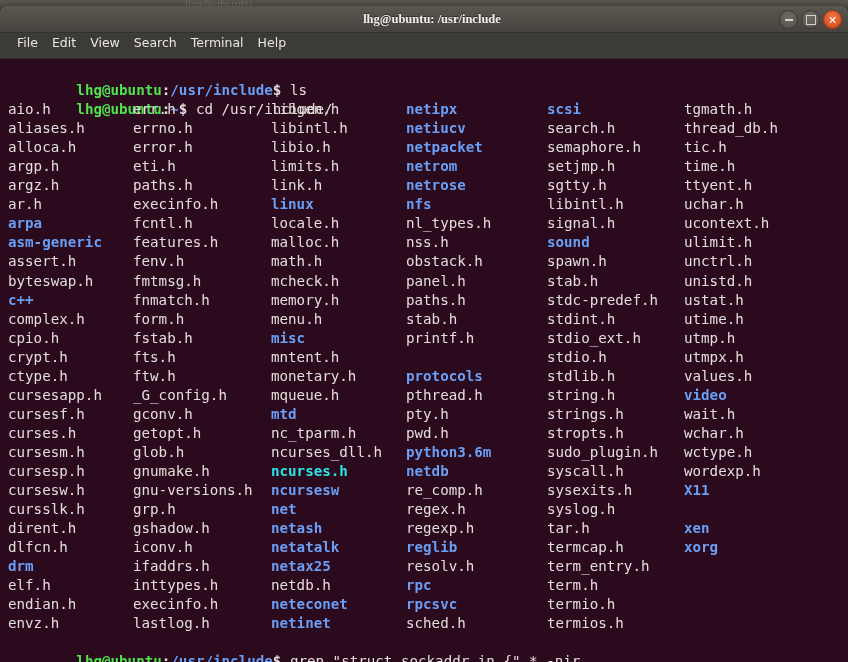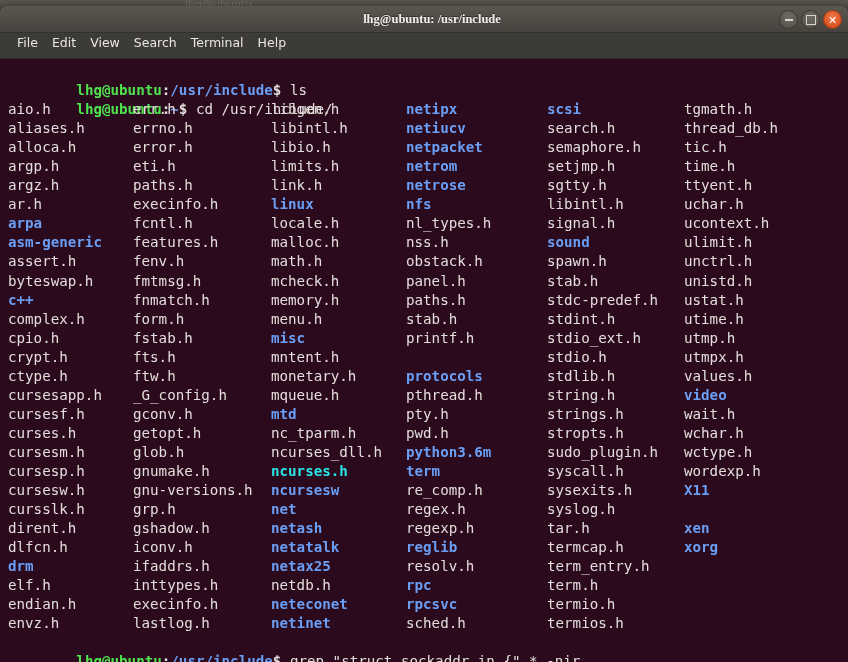--- a/index.html
+++ b/index.html
@@ -300,21 +300,21 @@
           <span class="cell c-plain" style="left: 406px; top: 152.4px; font-family: &quot;DejaVu Sans Mono&quot;, monospace; font-size: 14.2px; line-height: 19.05px;">obstack.h</span>
           <span class="cell c-plain" style="left: 406px; top: 171.45px; font-family: &quot;DejaVu Sans Mono&quot;, monospace; font-size: 14.2px; line-height: 19.05px;">panel.h</span>
           <span class="cell c-plain" style="left: 406px; top: 190.5px; font-family: &quot;DejaVu Sans Mono&quot;, monospace; font-size: 14.2px; line-height: 19.05px;">paths.h</span>
           <span class="cell c-plain" style="left: 406px; top: 209.55px; font-family: &quot;DejaVu Sans Mono&quot;, monospace; font-size: 14.2px; line-height: 19.05px;">stab.h</span>
           <span class="cell c-plain" style="left: 406px; top: 228.6px; font-family: &quot;DejaVu Sans Mono&quot;, monospace; font-size: 14.2px; line-height: 19.05px;">printf.h</span>
           <span class="cell c-dir" style="left: 406px; top: 266.7px; font-family: &quot;DejaVu Sans Mono&quot;, monospace; font-size: 14.2px; line-height: 19.05px;">protocols</span>
           <span class="cell c-plain" style="left: 406px; top: 285.75px; font-family: &quot;DejaVu Sans Mono&quot;, monospace; font-size: 14.2px; line-height: 19.05px;">pthread.h</span>
           <span class="cell c-plain" style="left: 406px; top: 304.8px; font-family: &quot;DejaVu Sans Mono&quot;, monospace; font-size: 14.2px; line-height: 19.05px;">pty.h</span>
           <span class="cell c-plain" style="left: 406px; top: 323.85px; font-family: &quot;DejaVu Sans Mono&quot;, monospace; font-size: 14.2px; line-height: 19.05px;">pwd.h</span>
           <span class="cell c-dir" style="left: 406px; top: 342.9px; font-family: &quot;DejaVu Sans Mono&quot;, monospace; font-size: 14.2px; line-height: 19.05px;">python3.6m</span>
-          <span class="cell c-dir" style="left: 406px; top: 361.95px; font-family: &quot;DejaVu Sans Mono&quot;, monospace; font-size: 14.2px; line-height: 19.05px;">term</span>
+          <span class="cell c-dir" style="left: 406px; top: 361.95px; font-family: &quot;DejaVu Sans Mono&quot;, monospace; font-size: 14.2px; line-height: 19.05px;">netdb</span>
           <span class="cell c-plain" style="left: 406px; top: 381px; font-family: &quot;DejaVu Sans Mono&quot;, monospace; font-size: 14.2px; line-height: 19.05px;">re_comp.h</span>
           <span class="cell c-plain" style="left: 406px; top: 400.05px; font-family: &quot;DejaVu Sans Mono&quot;, monospace; font-size: 14.2px; line-height: 19.05px;">regex.h</span>
           <span class="cell c-plain" style="left: 406px; top: 419.1px; font-family: &quot;DejaVu Sans Mono&quot;, monospace; font-size: 14.2px; line-height: 19.05px;">regexp.h</span>
           <span class="cell c-dir" style="left: 406px; top: 438.15px; font-family: &quot;DejaVu Sans Mono&quot;, monospace; font-size: 14.2px; line-height: 19.05px;">reglib</span>
           <span class="cell c-plain" style="left: 406px; top: 457.2px; font-family: &quot;DejaVu Sans Mono&quot;, monospace; font-size: 14.2px; line-height: 19.05px;">resolv.h</span>
           <span class="cell c-dir" style="left: 406px; top: 476.25px; font-family: &quot;DejaVu Sans Mono&quot;, monospace; font-size: 14.2px; line-height: 19.05px;">rpc</span>
           <span class="cell c-dir" style="left: 406px; top: 495.3px; font-family: &quot;DejaVu Sans Mono&quot;, monospace; font-size: 14.2px; line-height: 19.05px;">rpcsvc</span>
           <span class="cell c-plain" style="left: 406px; top: 514.35px; font-family: &quot;DejaVu Sans Mono&quot;, monospace; font-size: 14.2px; line-height: 19.05px;">sched.h</span>
           <span class="cell c-dir" style="left: 547px; top: 0px; font-family: &quot;DejaVu Sans Mono&quot;, monospace; font-size: 14.2px; line-height: 19.05px;">scsi</span>
           <span class="cell c-plain" style="left: 547px; top: 19.05px; font-family: &quot;DejaVu Sans Mono&quot;, monospace; font-size: 14.2px; line-height: 19.05px;">search.h</span>

